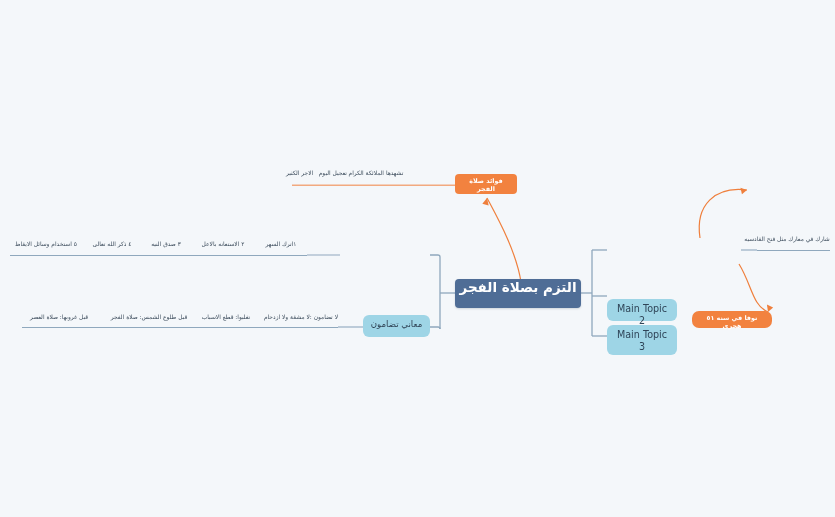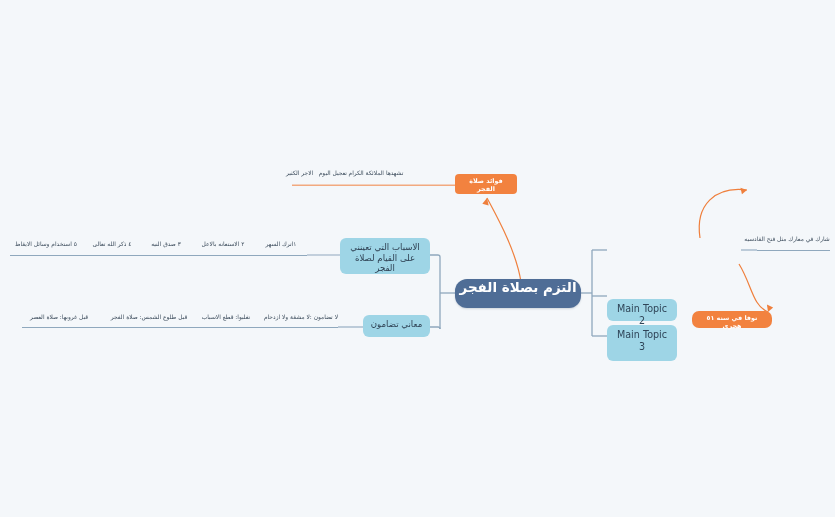--- a/index.html
+++ b/index.html
@@ -29,21 +29,21 @@
     align-items: flex-start;
     justify-content: center;
     text-align: center;
     direction: rtl;
     line-height: 1.25;
     z-index: 3;
   }
   .node-center {
     background: #4f6d96;
     color: #ffffff;
-    border-radius: 12px;
+    border-radius: 4px;
     font-size: 13.5px;
     font-weight: bold;
     letter-spacing: 0.2px;
     box-shadow: 0 1px 2px rgba(40,60,90,0.18);
   }
   .node-blue {
     background: #9ed5e6;
     color: #2c3e50;
     border-radius: 6px;
     font-size: 8.6px;
@@ -130,23 +130,20 @@
   <div class="leaf" style="left:292px; top:170px; width:55px; text-align:right;">
     <span>تعجيل اليوم</span>
   </div>
   <div class="leaf" style="left:340px; top:170px; width:72px;">
     <span>تشهدها الملائكة الكرام</span>
   </div>
   <div class="leaf" style="left:286px; top:170px; width:42px; text-align:left;">
     <span>الاجر الكثير</span>
   </div>
 
-  <div class="node node-blue" style="left:340px; top:238px; width:90px; height:36px;">
-    <span>الاسباب التي تعينني على القيام لصلاة الفجر</span>
-  </div>
 
   <div class="leaf-underline ul-blue" style="left:10px; top:255px; width:297px;"></div>
 
   <div class="leaf" style="left:255px; top:241px; width:52px;">
     <span>١اترك السهر</span>
   </div>
   <div class="leaf" style="left:190px; top:241px; width:66px;">
     <span>٢ الاستعانه بالاعل</span>
   </div>
   <div class="leaf" style="left:140px; top:241px; width:52px;">
@@ -187,17 +184,17 @@
 
 
   <div class="node node-orange" style="left:692px; top:311px; width:80px; height:17px;border-radius:7px;">
     <span>توفا في سنه ٥١ هجري</span>
   </div>
 
   <div class="node node-blue latin" style="left:607px; top:285px; width:70px; height:22px;margin-top:14px;">
     <span>Main Topic 2</span>
   </div>
 
-  <div class="node node-blue latin" style="left:607px; top:325px; width:70px; height:36px;">
+  <div class="node node-blue latin" style="left:607px; top:325px; width:70px; height:30px;">
     <span>Main Topic 3</span>
   </div>
 
 </div>
 
 </body></html>

